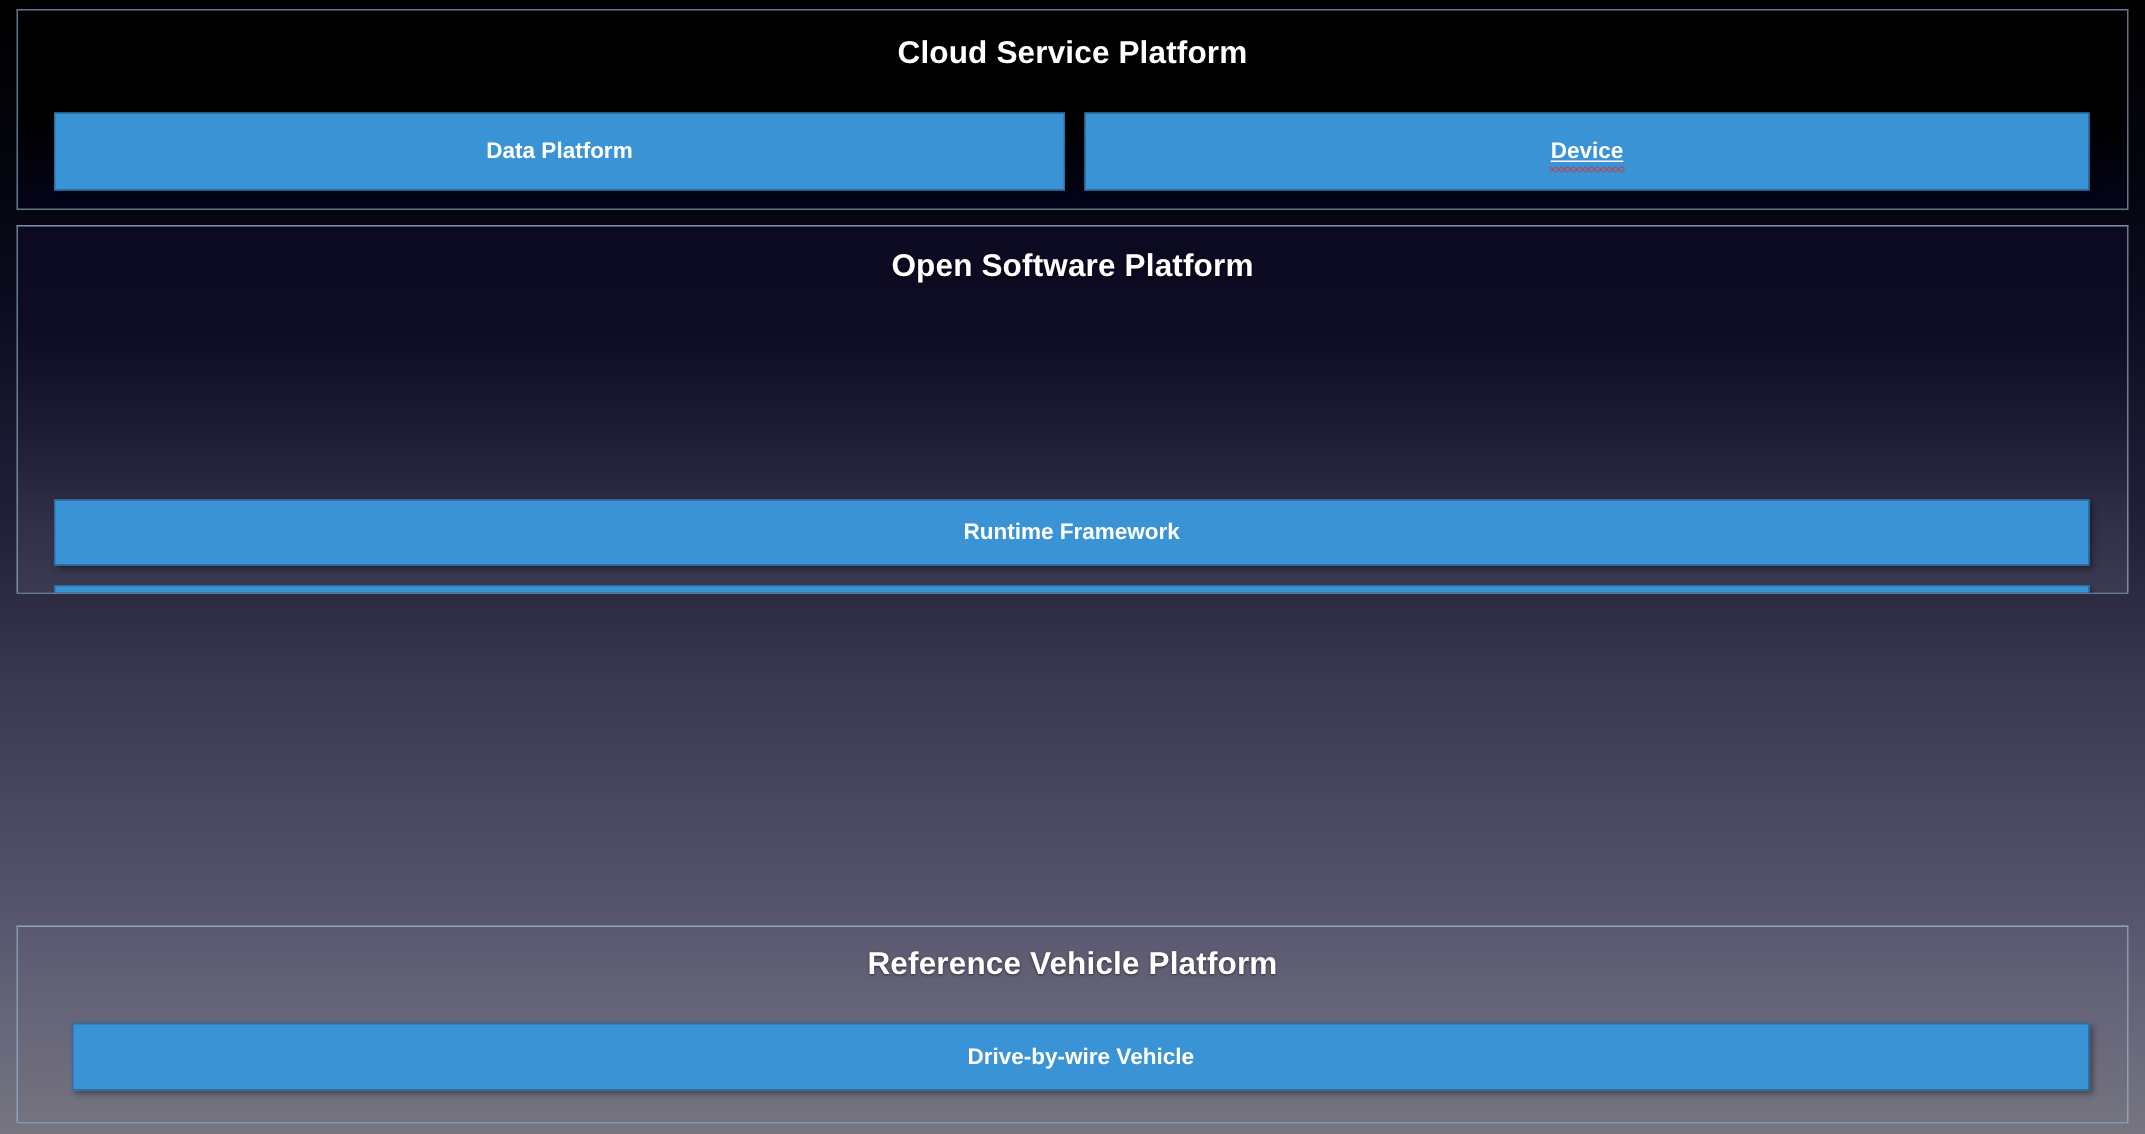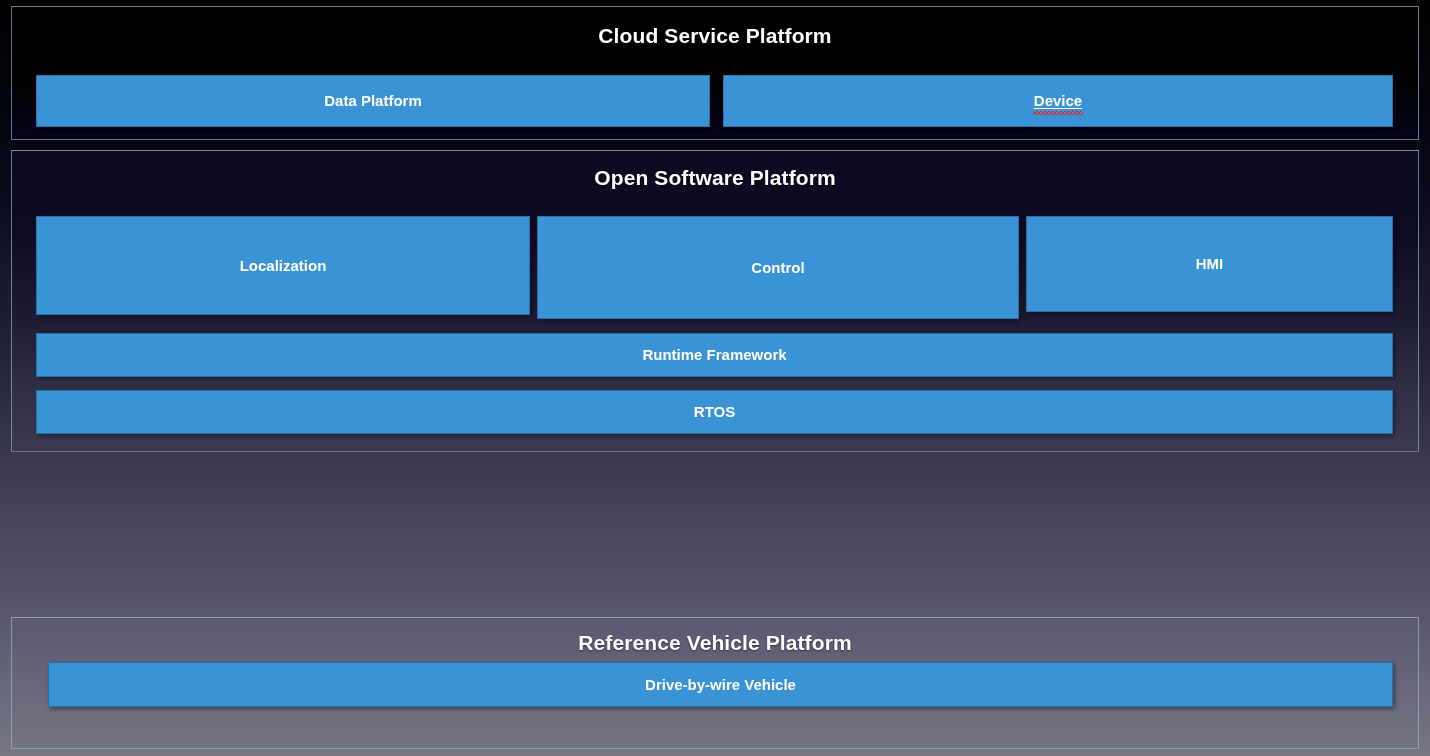--- a/index.html
+++ b/index.html
@@ -113,21 +113,21 @@
     left: 24px;
     right: 25px;
     gap: 13px;
   }
   #row-cloud .unit:nth-child(1) { flex: 0 0 674px; }
   #row-cloud .unit:nth-child(2) { flex: 1 1 auto; }
 
   
   #panel-osp {
     top: 150px;
-    height: 302px;
+    height: 246px;
     background: linear-gradient(180deg,
         #0b0a20   0%,
         #0d0c23  28%,
         #1c1b33  55%,
         #312f48  80%,
         #3c3a53 100%);
   }
   #panel-osp .panel-title { margin-top: 16px; }
 
   #row-osp-apps {
@@ -166,21 +166,21 @@
   #row-hw .unit:nth-child(3) { flex: 1 1 auto; }
 
   
   #panel-veh {
     top: 617px;
     height: 132px;
     background: linear-gradient(180deg, #5b5970 0%, #68667a 50%, #74737f 100%);
   }
   #panel-veh .panel-title { margin-top: 14px; }
   #row-veh {
-    top: 44px;
+    top: 64px;
     height: 45px;
     left: 24px;
     right: 25px;
     padding-left: 12px;
   }
   #row-veh .unit { flex: 1 1 auto; height: 100%; }
 </style>
 </head>
 <body>
 
@@ -194,31 +194,20 @@
       </div>
       <div class="unit">
         <span class="unit-label misspelled">Device</span>
       </div>
     </div>
   </section>
 
   <section class="panel" id="panel-osp">
     <h2 class="panel-title">Open Software Platform</h2>
 
-    <div class="row" id="row-osp-apps">
-      <div class="unit">
-        <span class="unit-label">Localization</span>
-      </div>
-      <div class="unit">
-        <span class="unit-label">Control</span>
-      </div>
-      <div class="unit">
-        <span class="unit-label">HMI</span>
-      </div>
-    </div>
 
     <div class="row" id="row-osp-runtime">
       <div class="unit">
         <span class="unit-label">Runtime Framework</span>
       </div>
     </div>
 
     <div class="row" id="row-osp-rtos">
       <div class="unit">
         <span class="unit-label">RTOS</span>

